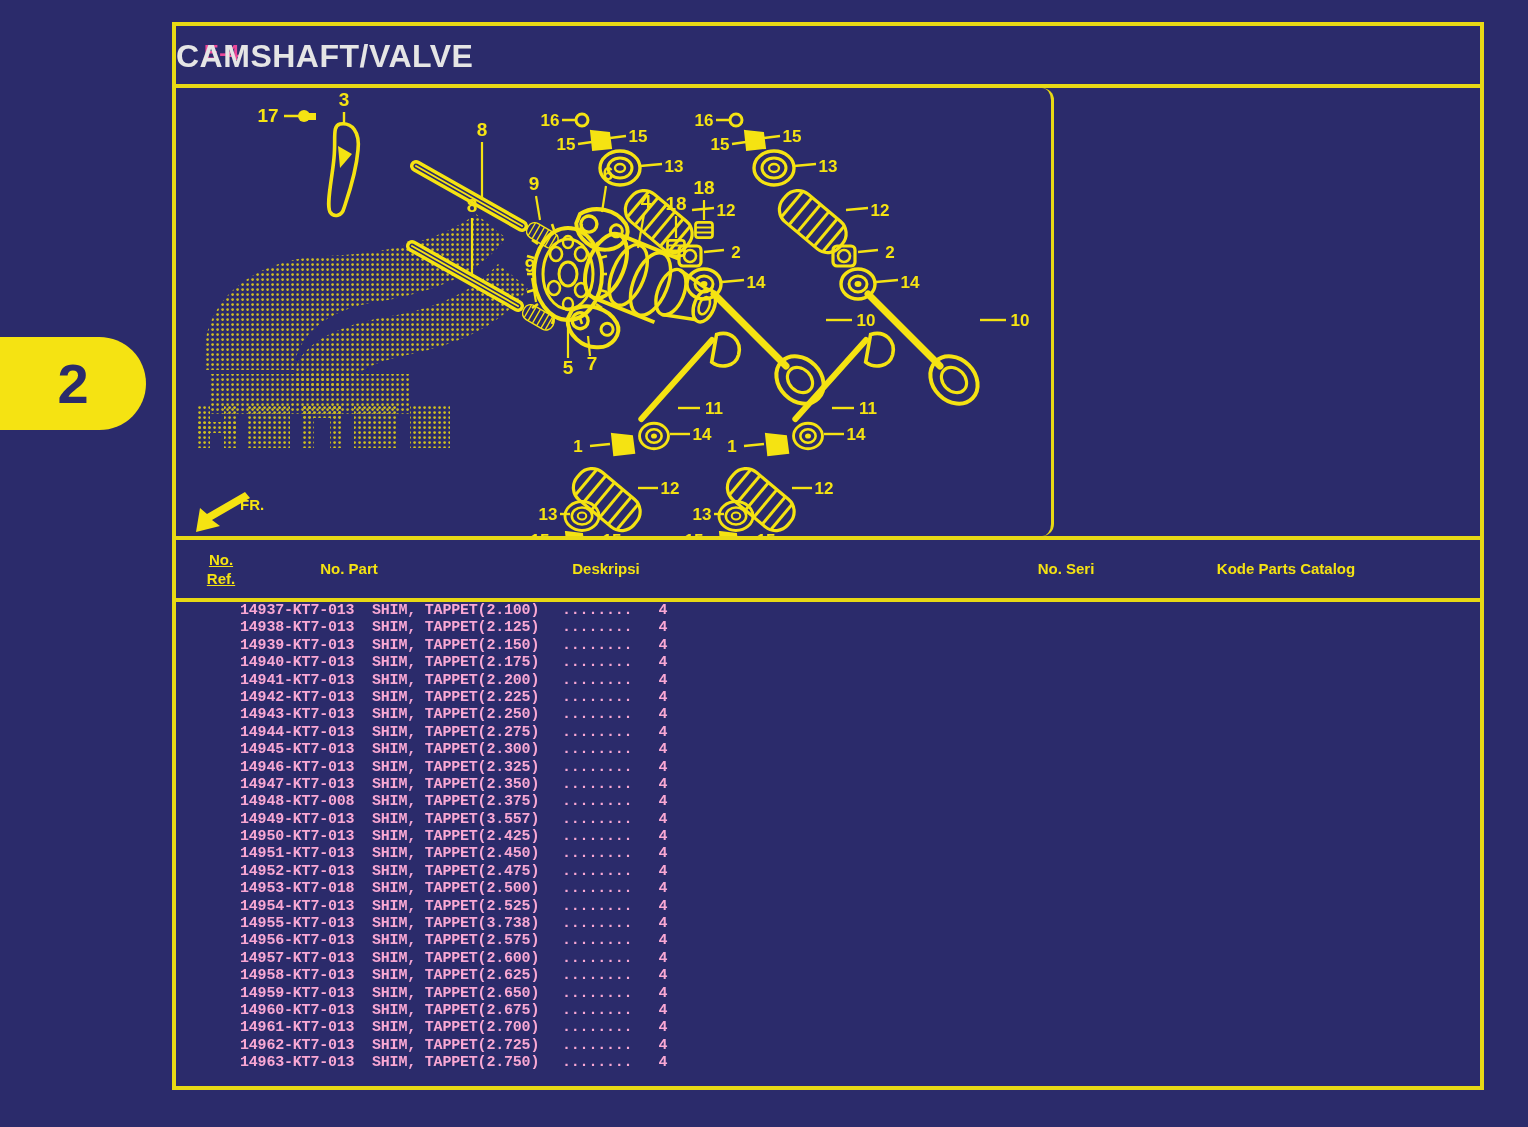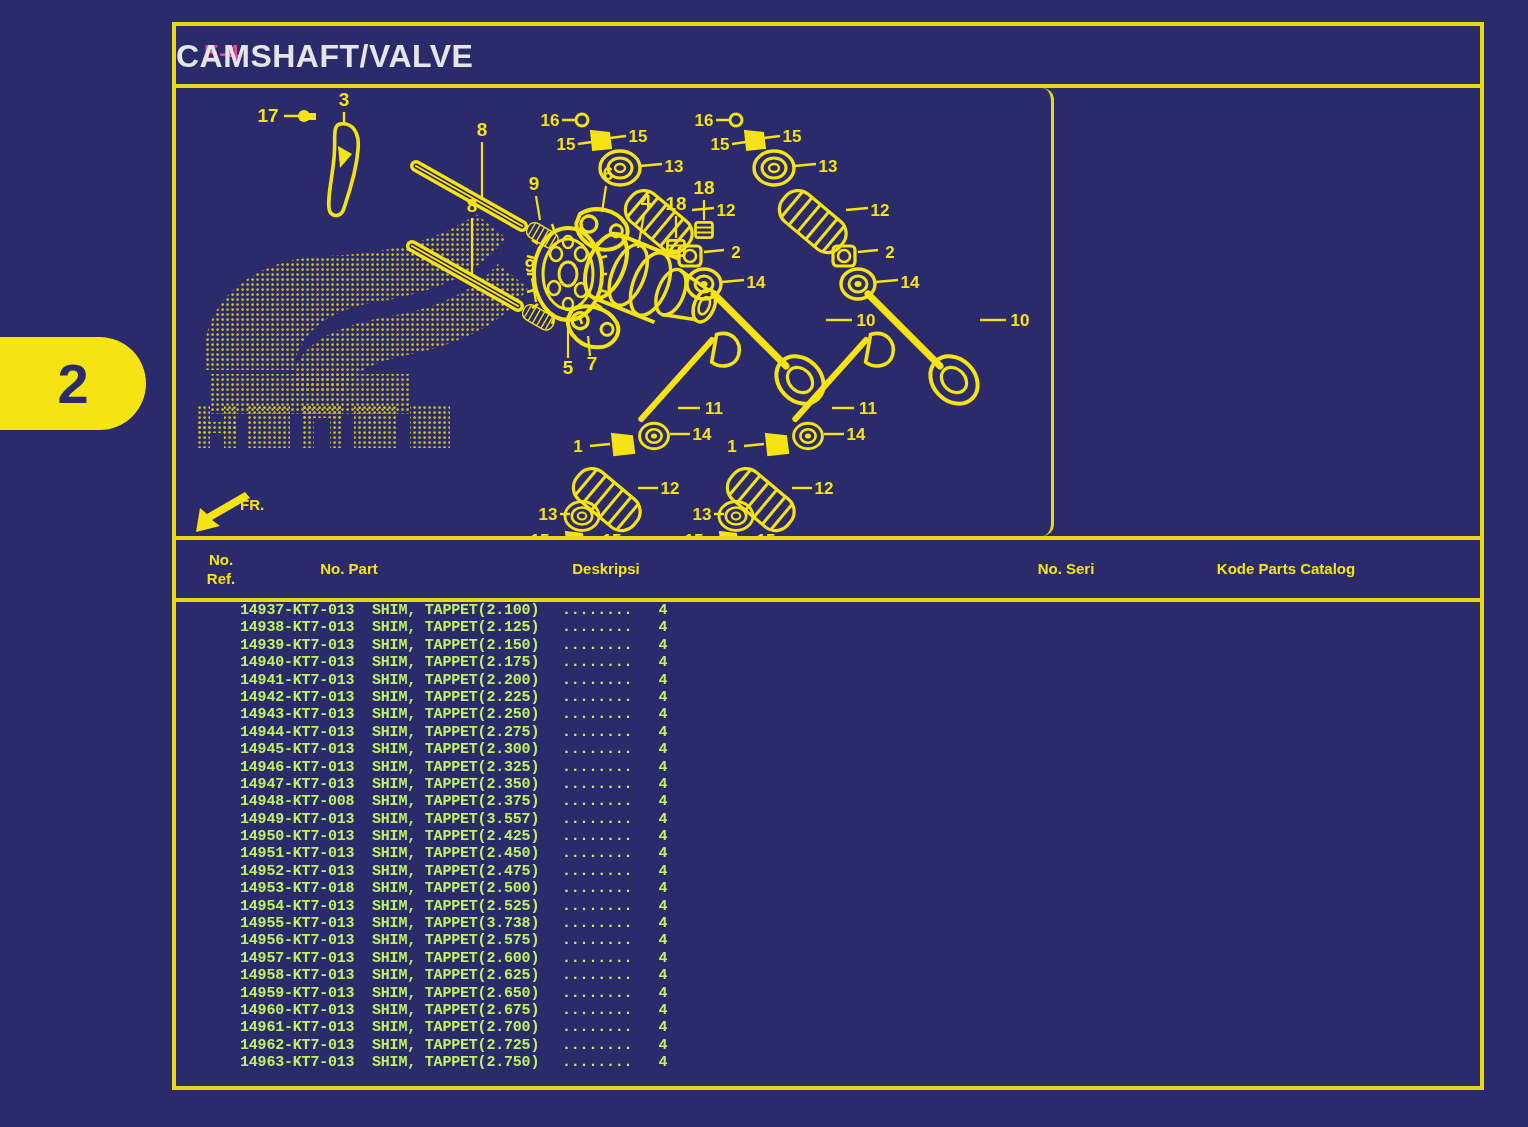--- a/index.html
+++ b/index.html
@@ -102,40 +102,40 @@
     border-bottom: 4px solid #e8d914;
     box-sizing: border-box;
   }
   .th {
     position: absolute;
     color: #f5e312;
     font-size: 15px;
     font-weight: bold;
     text-align: center;
   }
-  #th-noref  { left: 10px;  top: 10px;  width: 70px;  line-height: 19px; }
+  #th-noref  { left: 10px;  top: 10px;  width: 70px;  line-height: 19px; text-decoration: underline; }
   #th-nopart { left: 88px;  top: 20px;  width: 170px; }
   #th-desk   { left: 300px; top: 20px;  width: 260px; }
   #th-jumlah { left: 440px; top: 3px;   width: 220px; }
   #th-jumlah .main { font-size: 15px; display: block; }
   #th-jumlah .sub  { font-size: 9px; display: block; line-height: 11px; letter-spacing: 0.2px; }
   #th-seri   { left: 760px; top: 20px;  width: 260px; }
   #th-kode   { left: 960px; top: 20px;  width: 300px; }
 
   
   #table-body {
     position: absolute;
     left: 0; top: 576px;
     width: 100%; bottom: 0;
     overflow: hidden;
   }
   .row {
     position: relative;
     height: 17.4px;
-    color: #bef264;
+    color: #f9a8d4;
     font-family: "Liberation Mono", monospace;
     font-size: 15px;
     font-weight: bold;
     white-space: nowrap;
     letter-spacing: -0.2px;
   }
   .row .c-ref   { position: absolute; left: 10px;  width: 48px; text-align: right; }
   .row .c-part  { position: absolute; left: 64px; }
   .row .c-desc  { position: absolute; left: 196px; }
   .row .c-dots  { position: absolute; left: 386px; }

